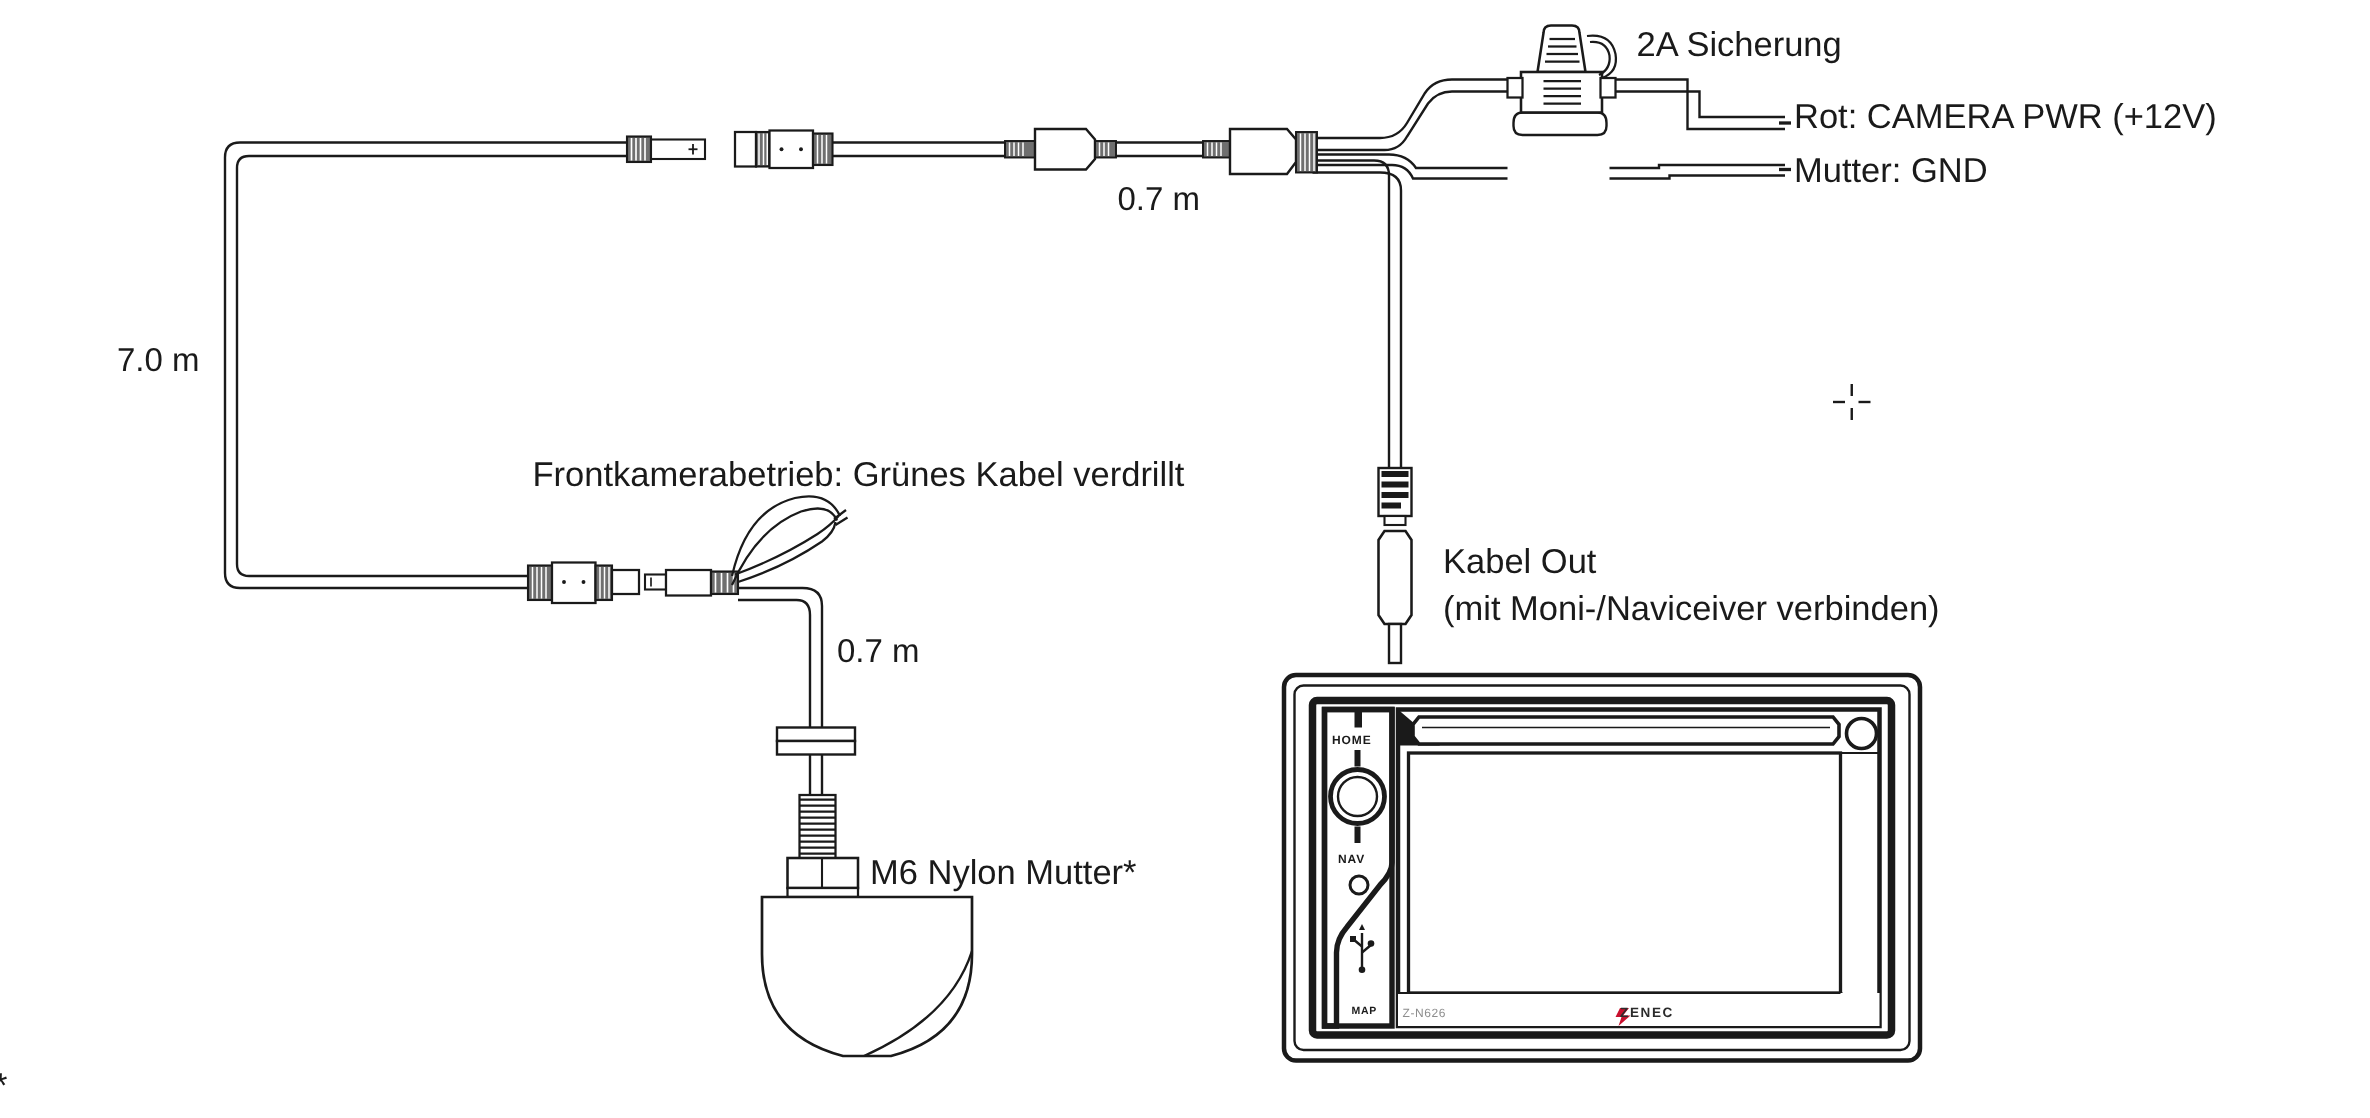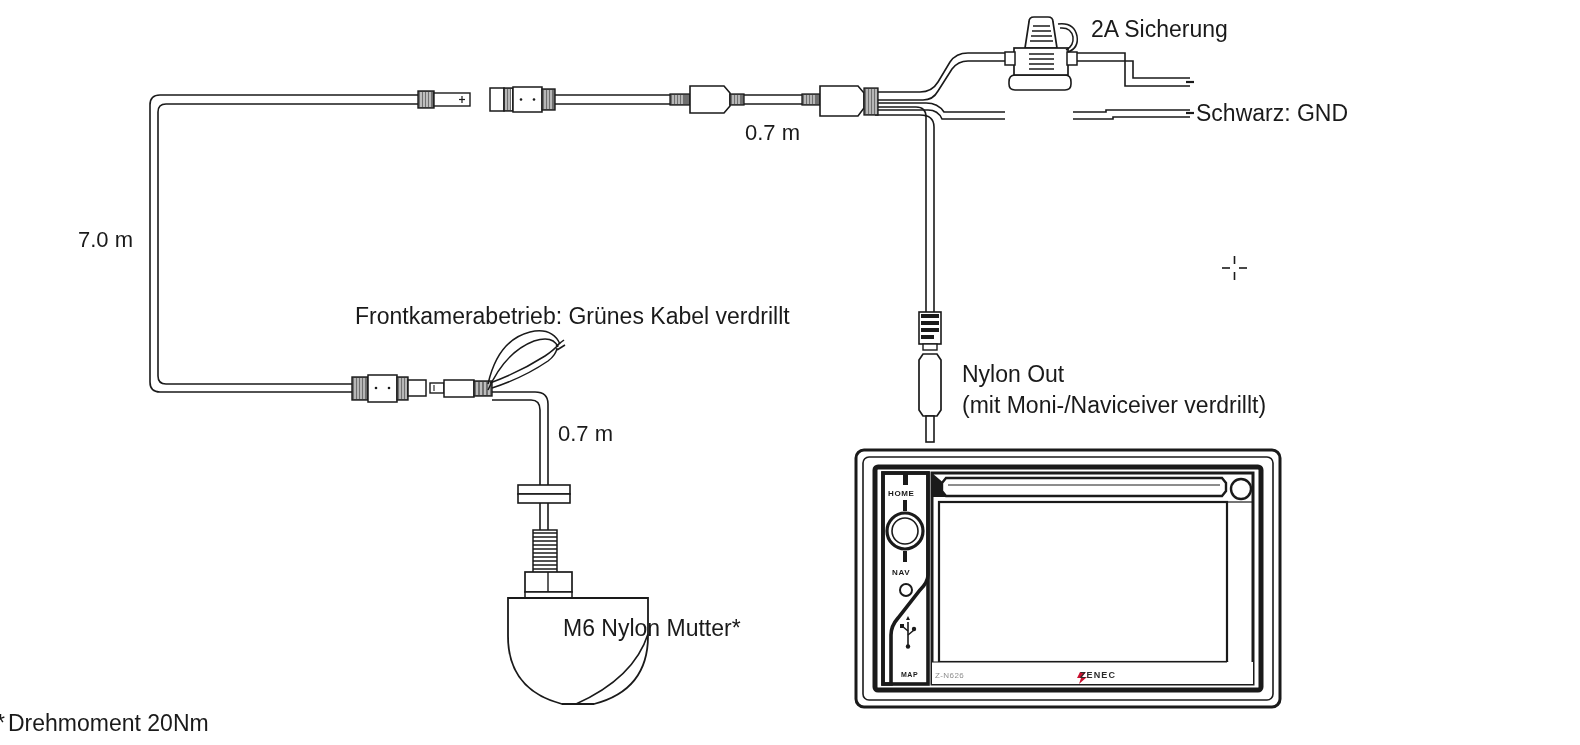--- a/index.html
+++ b/index.html
@@ -35,21 +35,21 @@
   #lbl-fuse        { left: 1091px; top: 15px;  font-size: 23px; }
   #lbl-red         { left: 1196px; top: 63px;  font-size: 23px; }
   #lbl-black       { left: 1196px; top: 99px;  font-size: 23px; }
   #lbl-len-top     { left: 745px;  top: 119px; font-size: 22px; }
   #lbl-len-left    { left: 78px;   top: 226px; font-size: 22px; text-align: center; }
   #lbl-rear        { left: 355px;  top: 272px; font-size: 23px; }
   #lbl-front       { left: 355px;  top: 302px; font-size: 23px; text-align: right; }
   #lbl-len-cam     { left: 558px;  top: 420px; font-size: 22px; }
   #lbl-videoout    { left: 962px;  top: 360px; font-size: 23px; }
   #lbl-videoout2   { left: 962px;  top: 391px; font-size: 23px; }
-  #lbl-nut         { left: 563px;  top: 567px; font-size: 23px; margin-top: 47px; }
+  #lbl-nut         { left: 580px;  top: 567px; font-size: 23px; }
   #lbl-torque      { left: 8px;    top: 709px; font-size: 23px; }
   #lbl-torque-star { left: -4px;   top: 709px; font-size: 23px; }
 
   
   .hu-txt {
     position: absolute;
     font-family: "Liberation Sans", sans-serif;
     font-weight: bold;
     color: #1a1a1a;
   }
@@ -351,41 +351,41 @@
 
       <rect x="932" y="662" width="321" height="22" fill="#ffffff" stroke="none"></rect>
       <line x1="932" y1="662" x2="1227" y2="662" stroke="#1a1a1a" stroke-width="1.2"></line>
 
       <path d="M 1080 672 L 1086 672 L 1082 677 L 1087 677 L 1079 684 L 1081 678 L 1077 678 Z" fill="#c8102e" stroke="none"></path>
     </g>
   </svg>
 
   <div class="lbl" id="lbl-fuse">2A Sicherung</div>
 
-
-  <div class="lbl" id="lbl-black">Schwarz: GND</div>
+  <div class="lbl" id="lbl-red">Rot: CAMERA PWR (+12V)</div>
+
+  <div class="lbl" id="lbl-black">Mutter: GND</div>
 
   <div class="lbl" id="lbl-len-top">0.7 m</div>
 
   <div class="lbl" id="lbl-len-left">7.0 m</div>
 
 
   <div class="lbl" id="lbl-front">Frontkamerabetrieb: Grünes Kabel verdrillt</div>
 
   <div class="lbl" id="lbl-len-cam">0.7 m</div>
 
-  <div class="lbl" id="lbl-videoout">Nylon Out</div>
-
-  <div class="lbl" id="lbl-videoout2">(mit Moni-/Naviceiver verdrillt)</div>
+  <div class="lbl" id="lbl-videoout">Kabel Out</div>
+
+  <div class="lbl" id="lbl-videoout2">(mit Moni-/Naviceiver verbinden)</div>
 
   <div class="lbl" id="lbl-nut">M6 Nylon Mutter*</div>
 
   <div class="lbl" id="lbl-torque-star">*</div>
 
-  <div class="lbl" id="lbl-torque">Drehmoment 20Nm</div>
 
   <div class="hu-txt" id="hu-home">HOME</div>
 
   <div class="hu-txt" id="hu-nav">NAV</div>
 
   <div class="hu-txt" id="hu-map">MAP</div>
 
   <div class="hu-txt" id="hu-model">Z-N626</div>
 
   <div class="hu-txt" id="hu-brand">ZENEC</div>

